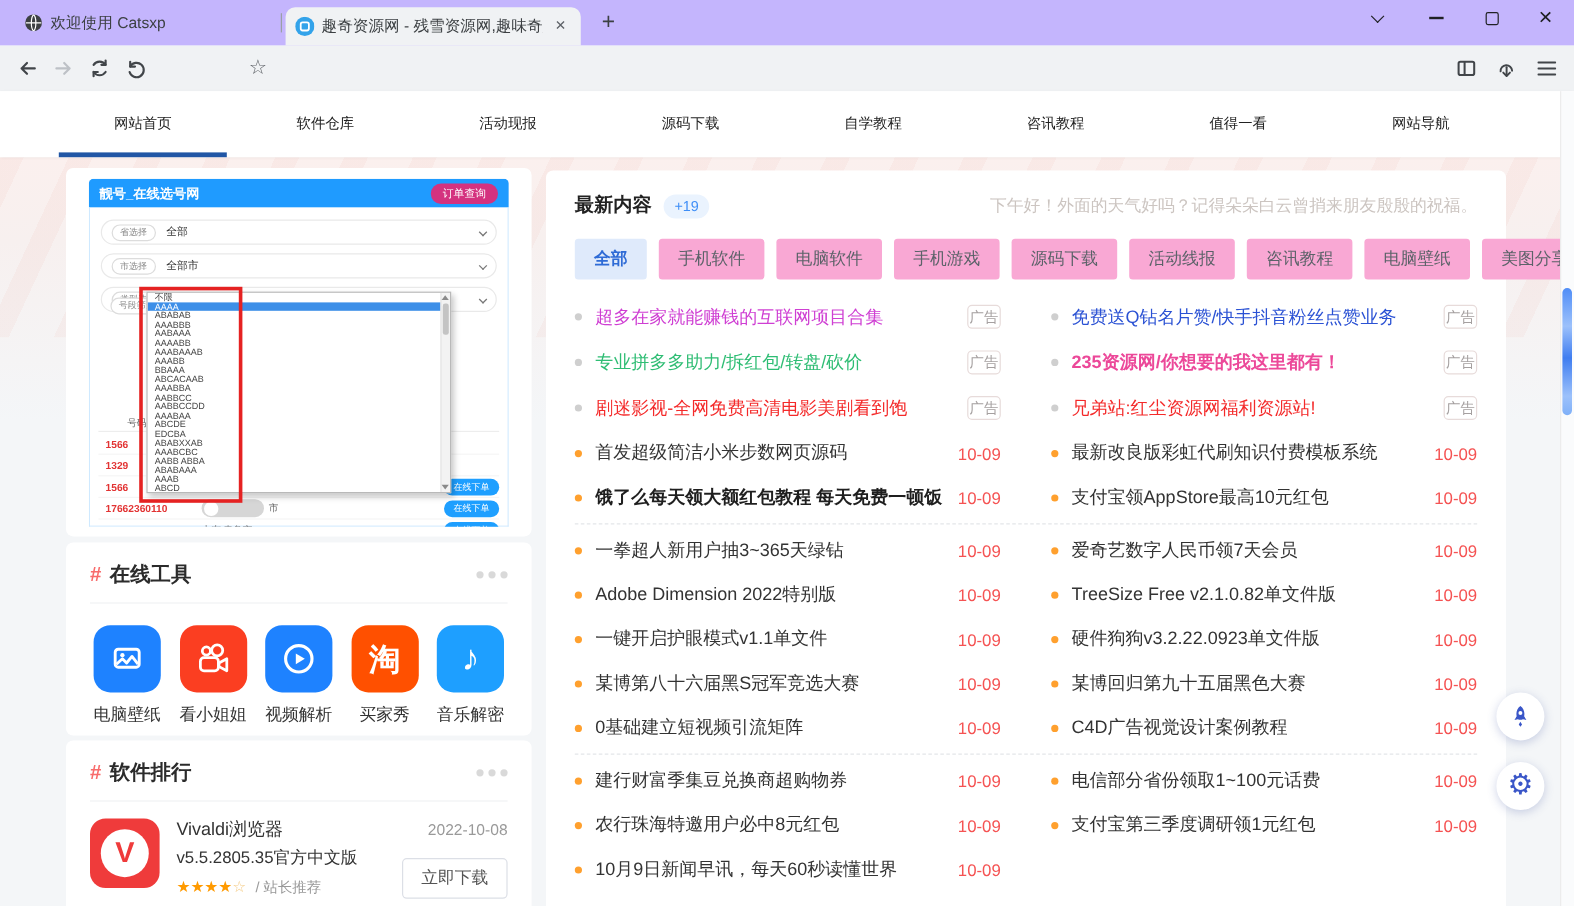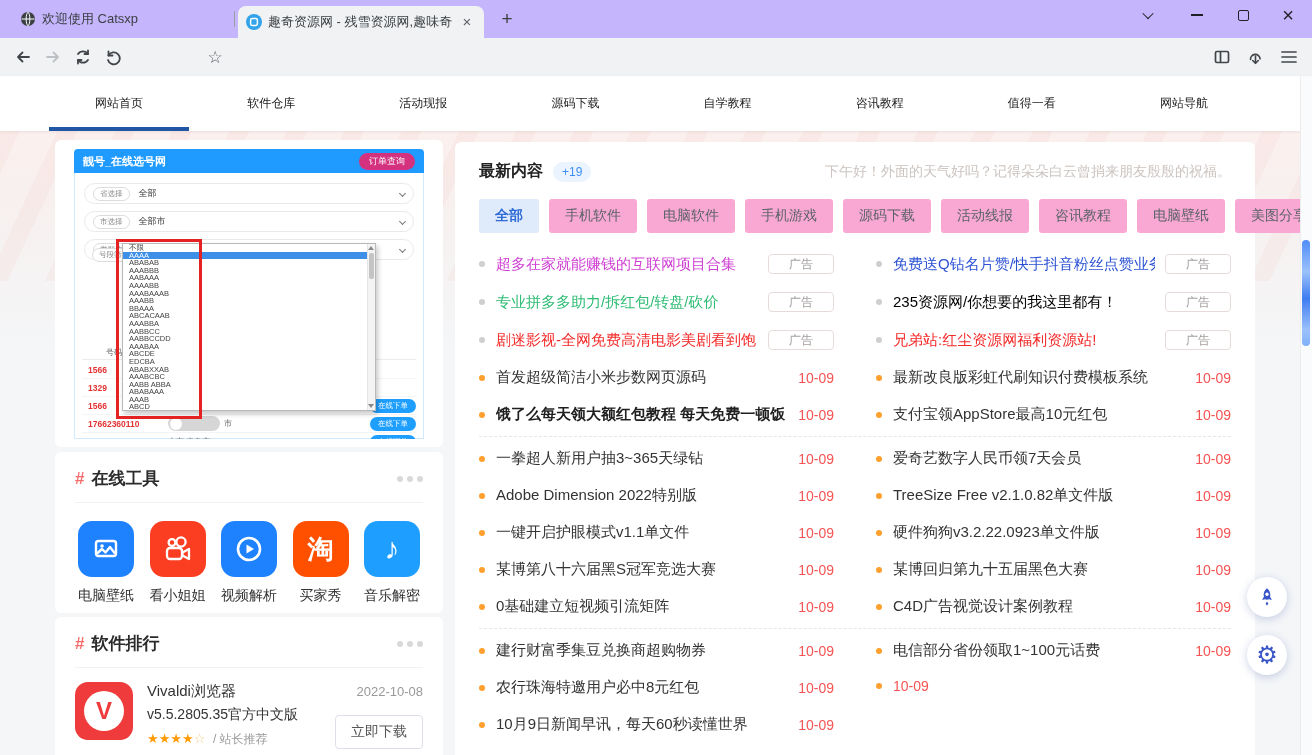--- a/index.html
+++ b/index.html
@@ -114,23 +114,23 @@
   .group{display:flex;padding:3px 0;}
   .group + .group{border-top:1px dashed #e4e6e9;}
   .gcol{flex:1;min-width:0;}
   .gcol.l{padding-right:28px;}
   .gcol.r{padding-left:14px;}
   .lrow{display:flex;align-items:center;padding:9px 0;font-size:15px;}
   .dot{width:6px;height:6px;border-radius:50%;background:#cfcfcf;margin-right:11px;flex:none;}
   .d-orange{background:#ffa02e;} .d-gray{background:#cfcfcf;}
   .ltitle{flex:1;margin-right:10px;white-space:nowrap;overflow:hidden;color:#333;}
   .t-magenta{color:#cf3fd3;} .t-green{color:#2fbd74;} .t-red{color:#f42a2a;}
-  .t-blue{color:#2b52d4;} .t-pink{color:#000000;} .t-bold{font-weight:700;color:#1f1f1f;}
+  .t-blue{color:#2b52d4;} .t-pink{color:#ec4899;font-weight:bold;} .t-bold{font-weight:700;color:#1f1f1f;}
   .meta{flex:none;font-size:14px;}
-  .m-ad{font-size:12px;color:#a5a0a0;border:1px solid #e7dbda;border-radius:4px;padding:1px 20px;line-height:16px;}
+  .m-ad{font-size:12px;color:#a5a0a0;border:1px solid #e7dbda;border-radius:4px;padding:1px 1px;line-height:16px;}
   .m-date{color:#f55353;} .m-gray{color:#c6c9ce;}
 
   
   .fab{position:absolute;width:40px;height:40px;border-radius:50%;background:#fff;box-shadow:0 2px 8px rgba(60,80,160,.25);
     display:flex;align-items:center;justify-content:center;z-index:9;}
   .fab-rocket{left:1247px;top:577px;} .fab-gear{left:1247px;top:635px;}
   .gear-glyph{font-size:24px;color:#3a56c8;line-height:1;}
   .scroll-track{position:absolute;right:0;top:76px;bottom:0;width:12px;background:#fafbfc;border-left:1px solid #ececec;z-index:8;}
   .scroll-thumb{position:absolute;right:2px;top:164px;width:8px;height:106px;border-radius:4px;
     background:linear-gradient(180deg,#4f8df7 0%,#9cc1fb 30%,#3f7df0 55%,#9cc1fb 85%,#7fb0f8 100%);}
@@ -588,20 +588,21 @@
             </div>
           <div class="gcol r">
 
           <div class="lrow">
                 <span class="dot d-orange"></span>
                 <span class="ltitle">电信部分省份领取1~100元话费</span>
                 <span class="meta m-date">10-09</span>
               </div>
               <div class="lrow">
                 <span class="dot d-orange"></span>
+                <span class="ltitle">支付宝第三季度调研领1元红包</span>
                 <span class="meta m-date">10-09</span>
               </div>
             </div>
         </div>
       </div>
     </div>
   </div>
 
   <div class="fab fab-rocket">
     <span>

